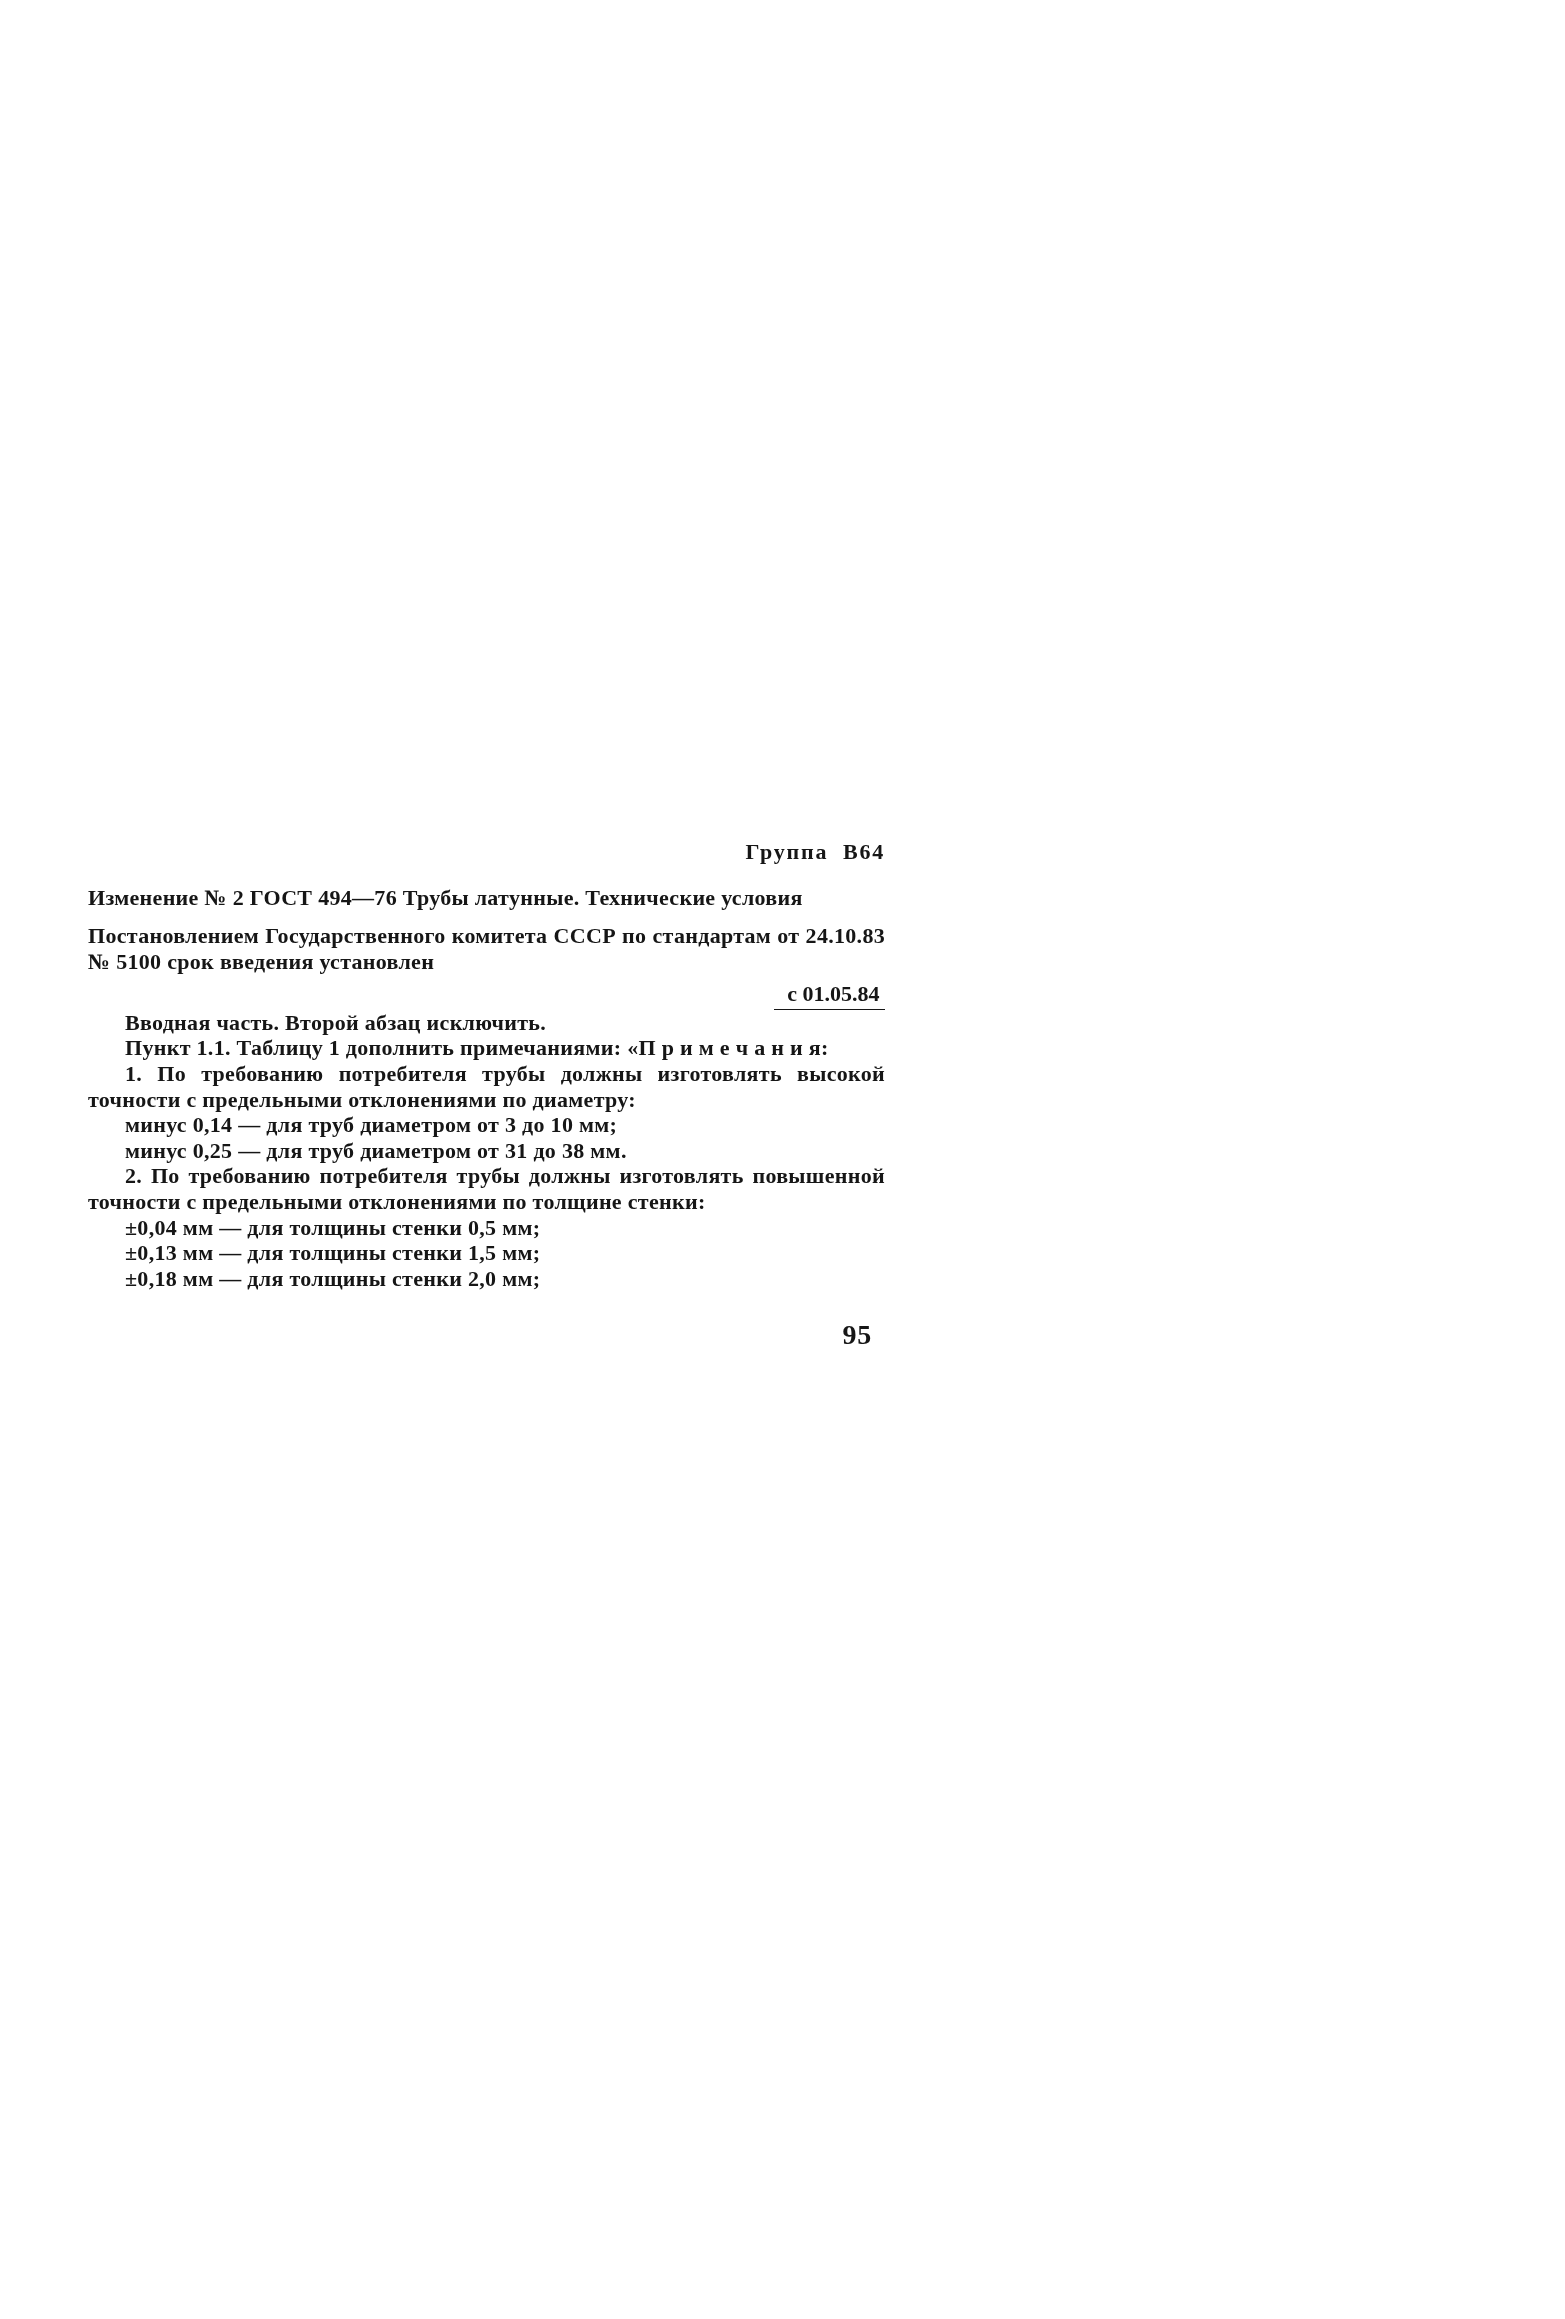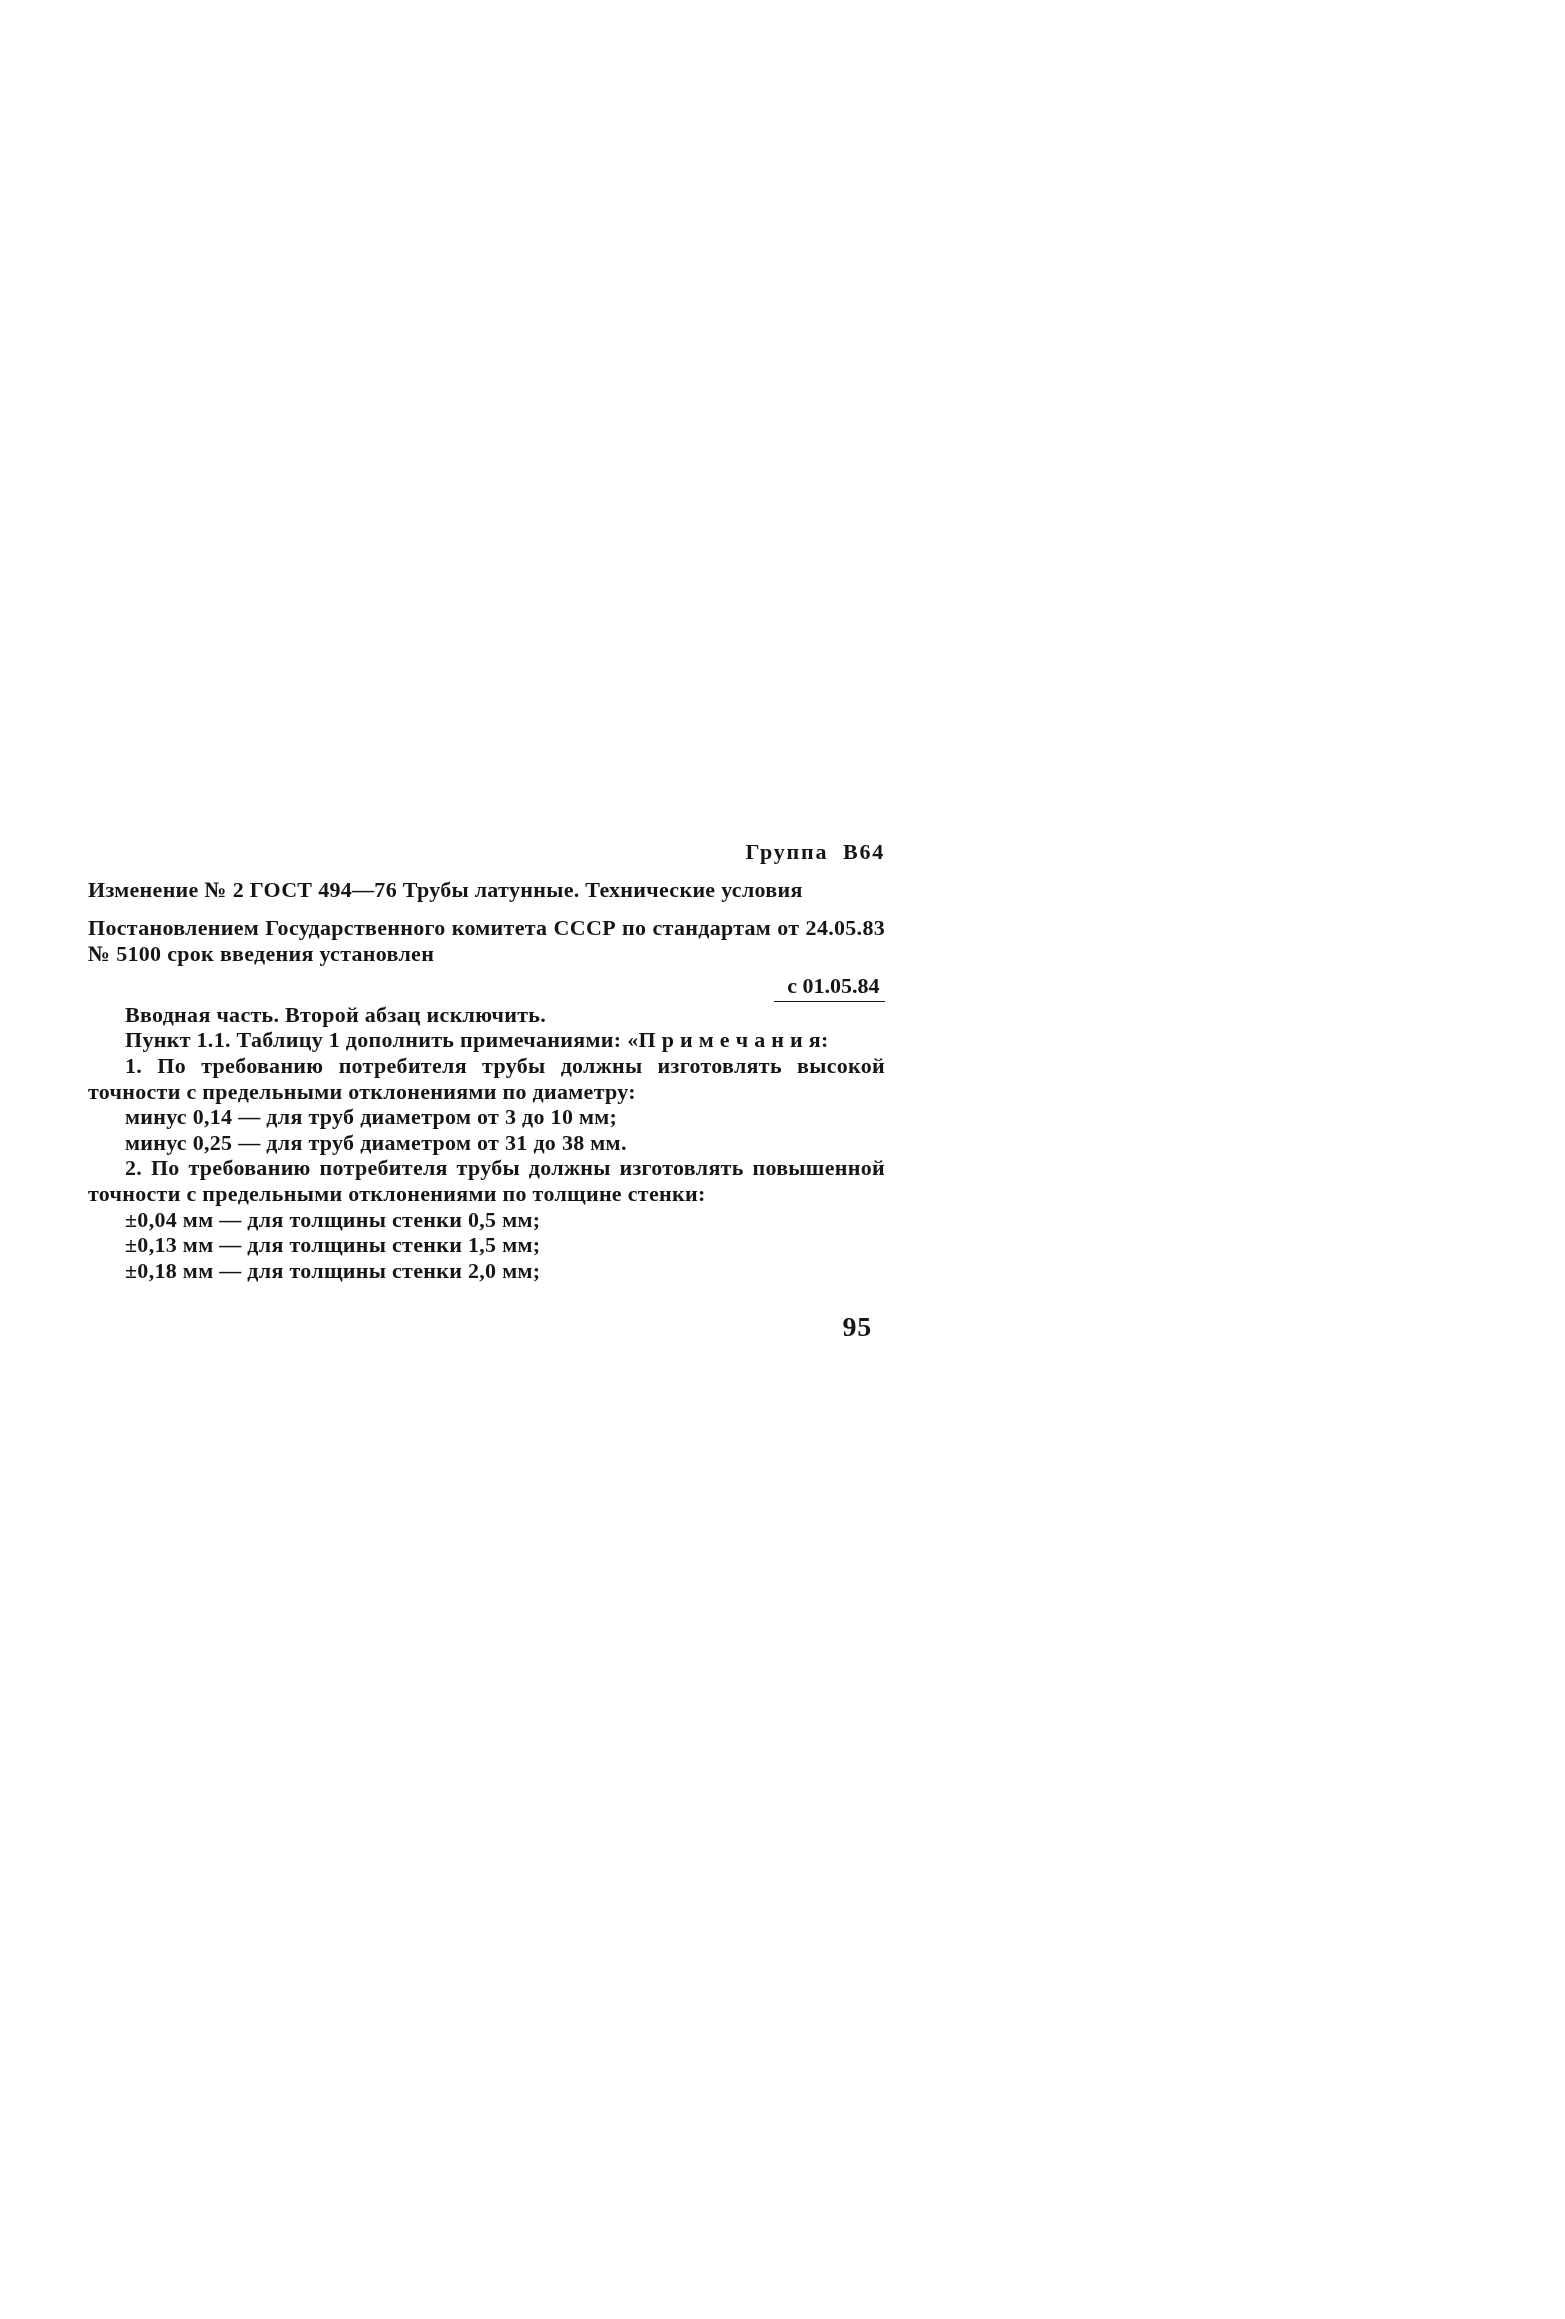--- a/index.html
+++ b/index.html
@@ -19,21 +19,21 @@
     top: 839px;
     width: 797px;
     font-weight: 700;
     font-size: 22px;
     line-height: 25.6px;
   }
   .group-label {
     text-align: right;
     letter-spacing: 1.8px;
     word-spacing: 7.3px;
-    margin-bottom: 12px;
+    margin-bottom: 20px;
   }
   .doc-title {
     margin-bottom: 12.8px;
     letter-spacing: 0.3px;
   }
   .decree {
     text-align: justify;
     margin-bottom: 7.3px;
     letter-spacing: 0.3px;
   }
@@ -72,21 +72,21 @@
 </head>
 <body>
 
 <div class="page">
   <div class="content">
 
     <div class="group-label">Группа В64</div>
 
     <div class="doc-title">Изменение № 2 ГОСТ 494—76 Трубы латунные. Технические условия</div>
 
-    <p class="decree">Постановлением Государственного комитета СССР по стандартам от 24.05.83 № 5100 срок введения установлен</p>
+    <p class="decree">Постановлением Государственного комитета СССР по стандартам от 24.10.83 № 5100 срок введения установлен</p>
 
     <div class="effective-date">
       <span class="ud">с 01.05.84</span>
     </div>
 
     <p class="body-para">Вводная часть. Второй абзац исключить.</p>
 
     <p class="body-para">Пункт 1.1. Таблицу 1 дополнить примечаниями: «П р и м е ч а н и я:</p>
 
     <p class="body-para">1. По требованию потребителя трубы должны изготовлять высокой точности с предельными отклонениями по диаметру:</p>

